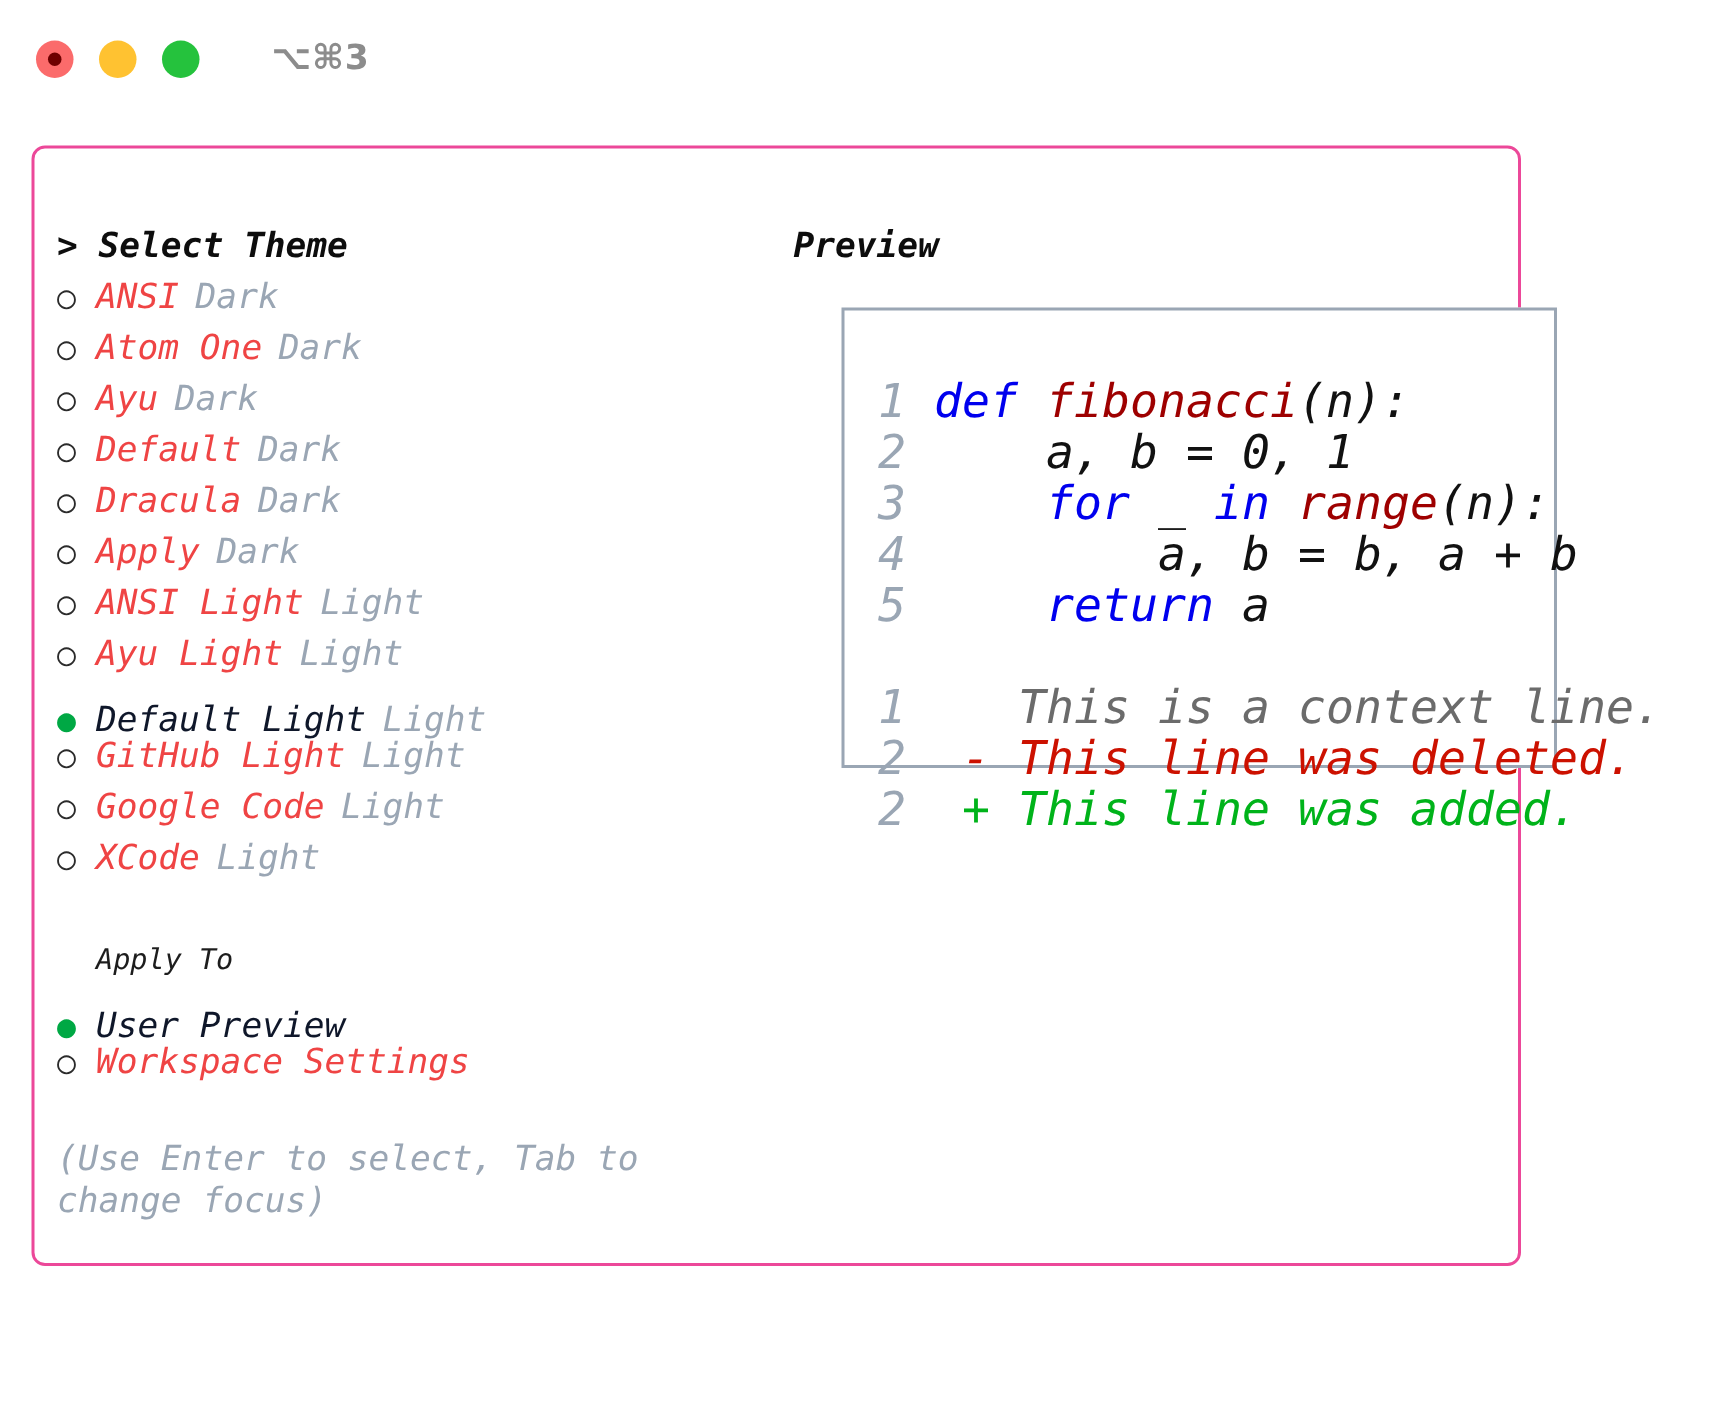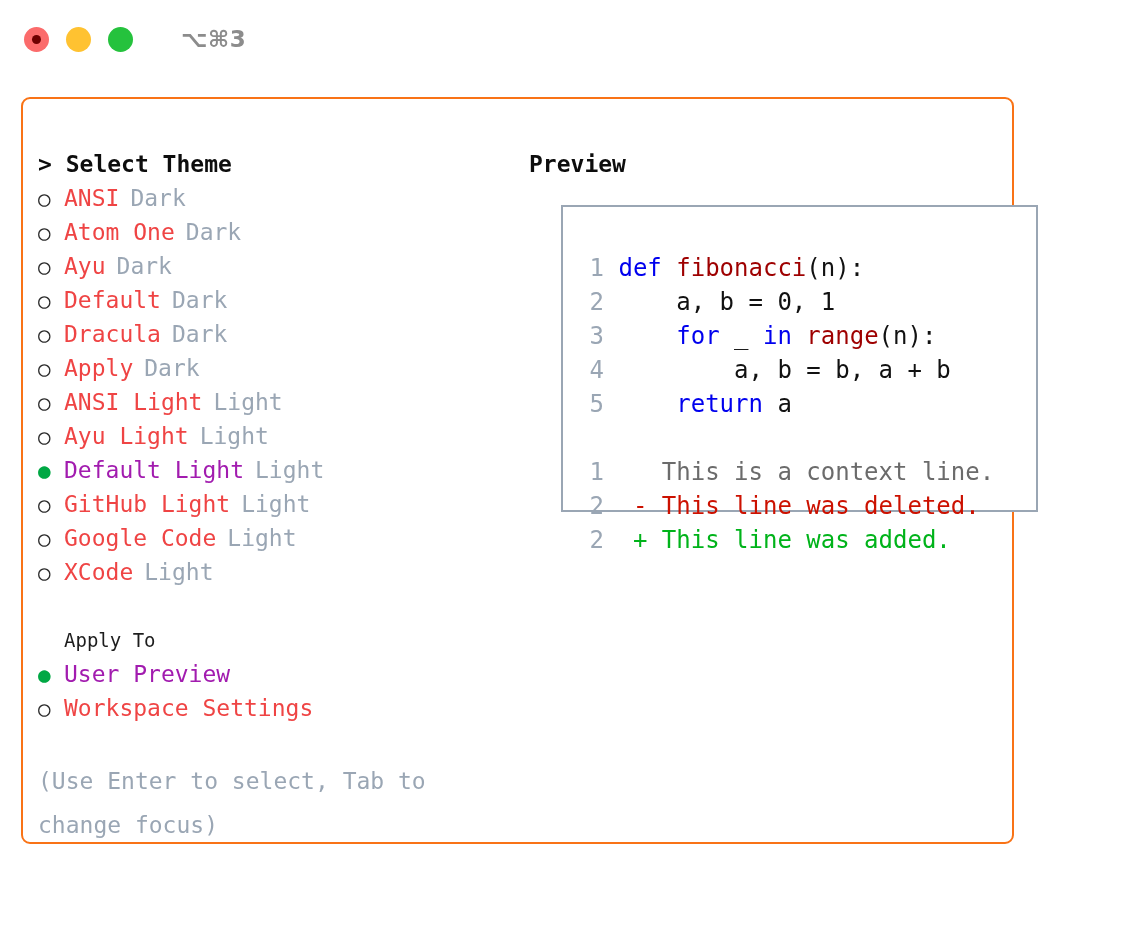--- a/index.html
+++ b/index.html
@@ -69,24 +69,25 @@
     font-family: "DejaVu Sans", "Liberation Sans", sans-serif;
   }
 
   
   .panel {
     position: absolute;
     left: 21px;
     top: 97px;
     width: 993px;
     height: 747px;
-    border: 2px solid #f97316;
+    border: 2px solid #ec4899;
     border-radius: 9px;
     box-sizing: border-box;
     background: #ffffff;
+    font-style: italic;
   }
 
   .cols {
     position: absolute;
     left: 0; top: 0;
     width: 100%;
     height: 100%;
   }
 
   
@@ -126,60 +127,60 @@
     width: 26px;
     flex: 0 0 26px;
     color: #2b2b2b;
     font-size: 21px;
     line-height: 34px;
   }
   .bullet.sel { color: #00a844; }
   .label {
     color: #ef4444;
   }
-  .row.selected .label { color: #a21caf; }
+  .row.selected .label { color: #0f172a; margin-top: 10px; }
   .cat {
     color: #9aa6b4;
     margin-left: 11px;
   }
 
   .apply-block { margin-top: 34px; }
   .apply-title {
     font-size: 19px;
     color: #1d1d1d;
     line-height: 34px;
     padding-left: 26px;
     white-space: pre;
   }
 
   .hint {
     margin-top: 34px;
     font-size: 23px;
-    line-height: 44px;
+    line-height: 28px;
     color: #9aa6b4;
     width: 400px;
     word-spacing: 0px;
   }
 
   
   .preview-box {
     position: absolute;
     left: 32px;
     top: 58px;
     width: 477px;
     height: 307px;
     border: 2px solid #9aa6b4;
     box-sizing: border-box;
     background: #ffffff;
   }
   .code {
     position: absolute;
     left: 19px;
     top: 44px;
-    font-size: 24px;
+    font-size: 31px;
     line-height: 34px;
     white-space: pre;
   }
   .cline { display: block; white-space: pre; }
   .lnum {
     color: #9aa6b4;
     display: inline-block;
     width: 22px;
     text-align: right;
   }

